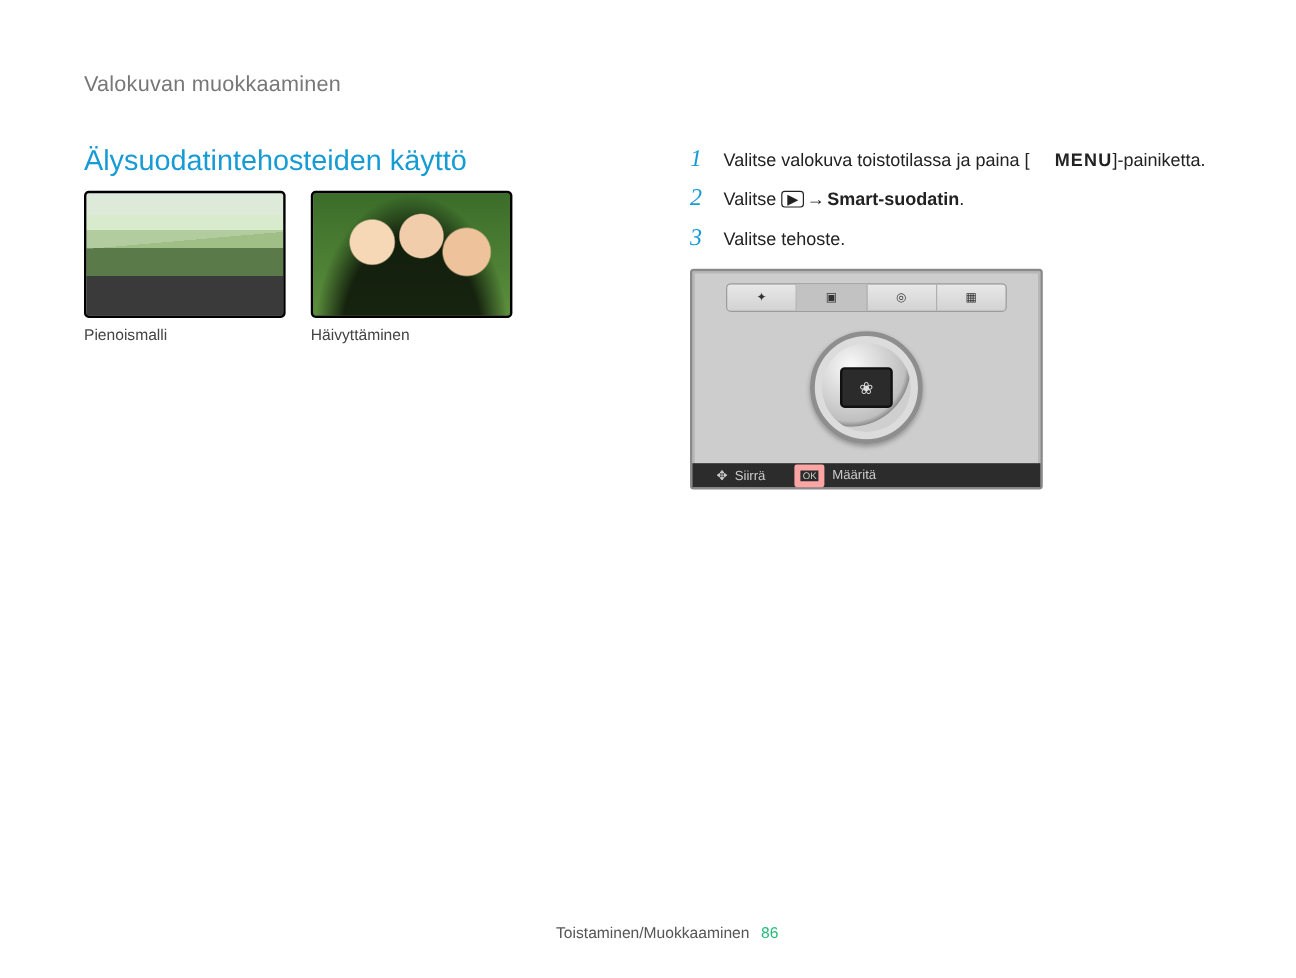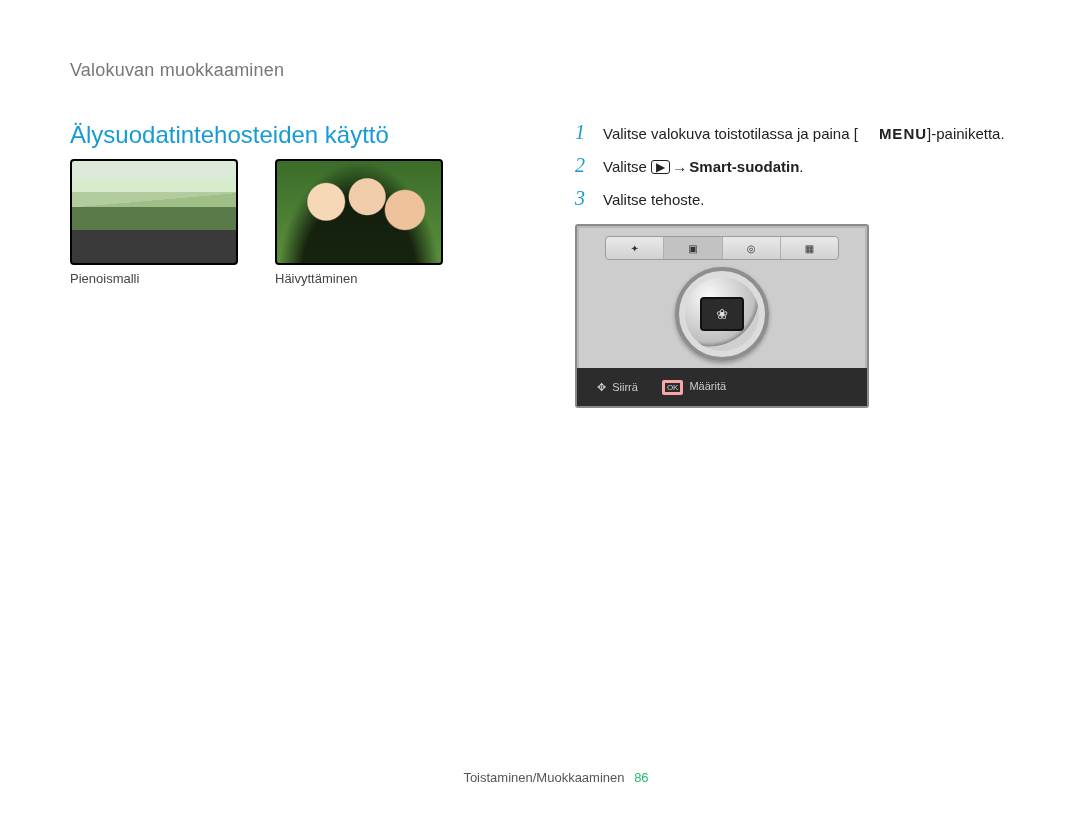--- a/index.html
+++ b/index.html
@@ -42,21 +42,20 @@
     font-size: 14px;
     line-height: 1.45;
     color: #222;
     margin-bottom: 14px;
   }
   .grid {
     display: flex;
     flex-wrap: wrap;
     gap: 28px 14px;
     width: 380px;
-    justify-content: space-between;
   }
   .thumb-block { width: 175px; }
   .thumb {
     width: 168px;
     height: 106px;
     border-radius: 4px;
     background: #888;
     border: 2px solid #000;
     box-sizing: border-box;
   }
@@ -162,37 +161,37 @@
     background: #2b2b2b;
     border-radius: 4px;
     border: 2px solid #111;
     display: flex;
     align-items: center;
     justify-content: center;
     color: #ddd;
     font-size: 14px;
   }
   .cam-bottom {
-    height: 38px;
+    height: 20px;
     background: #2c2c2c;
     color: #ccc;
     font-size: 11px;
     display: flex;
     align-items: center;
     gap: 24px;
     padding: 0 20px;
   }
   .cam-bottom .kpad {
     display: inline-block;
     margin-right: 6px;
     font-size: 11px;
   }
   .cam-bottom .okbox {
     display: inline-block;
-    border: 3px solid #fca5a5;
+    border: 5px solid #fca5a5;
     border-radius: 2px;
     font-size: 8px;
     padding: 0 2px;
     margin-right: 6px;
     color: #ccc;
   }
   .footer {
     position: absolute;
     bottom: 30px;
     left: 16px;

